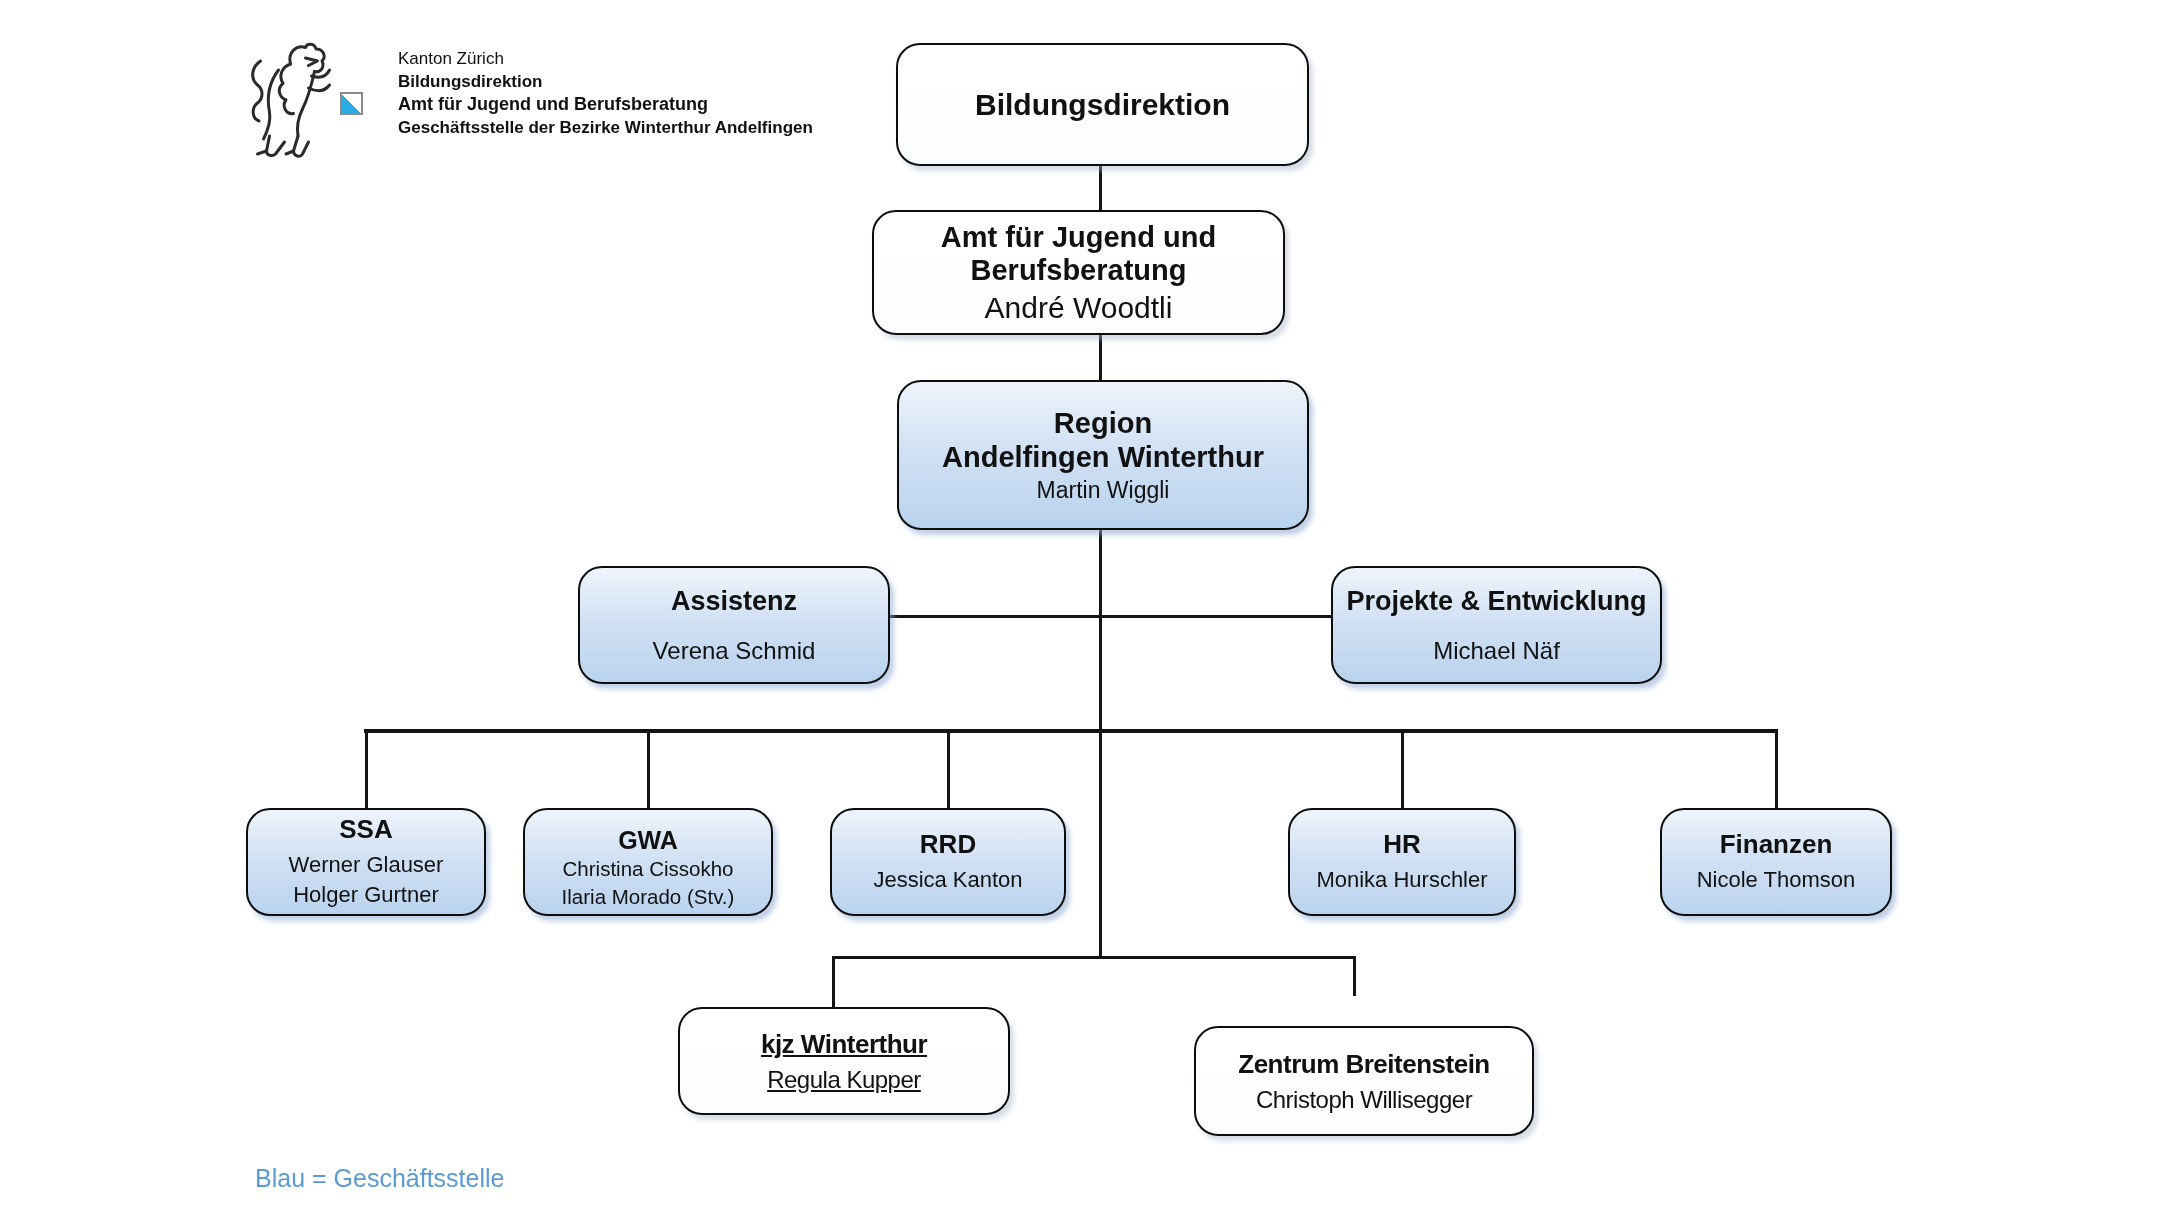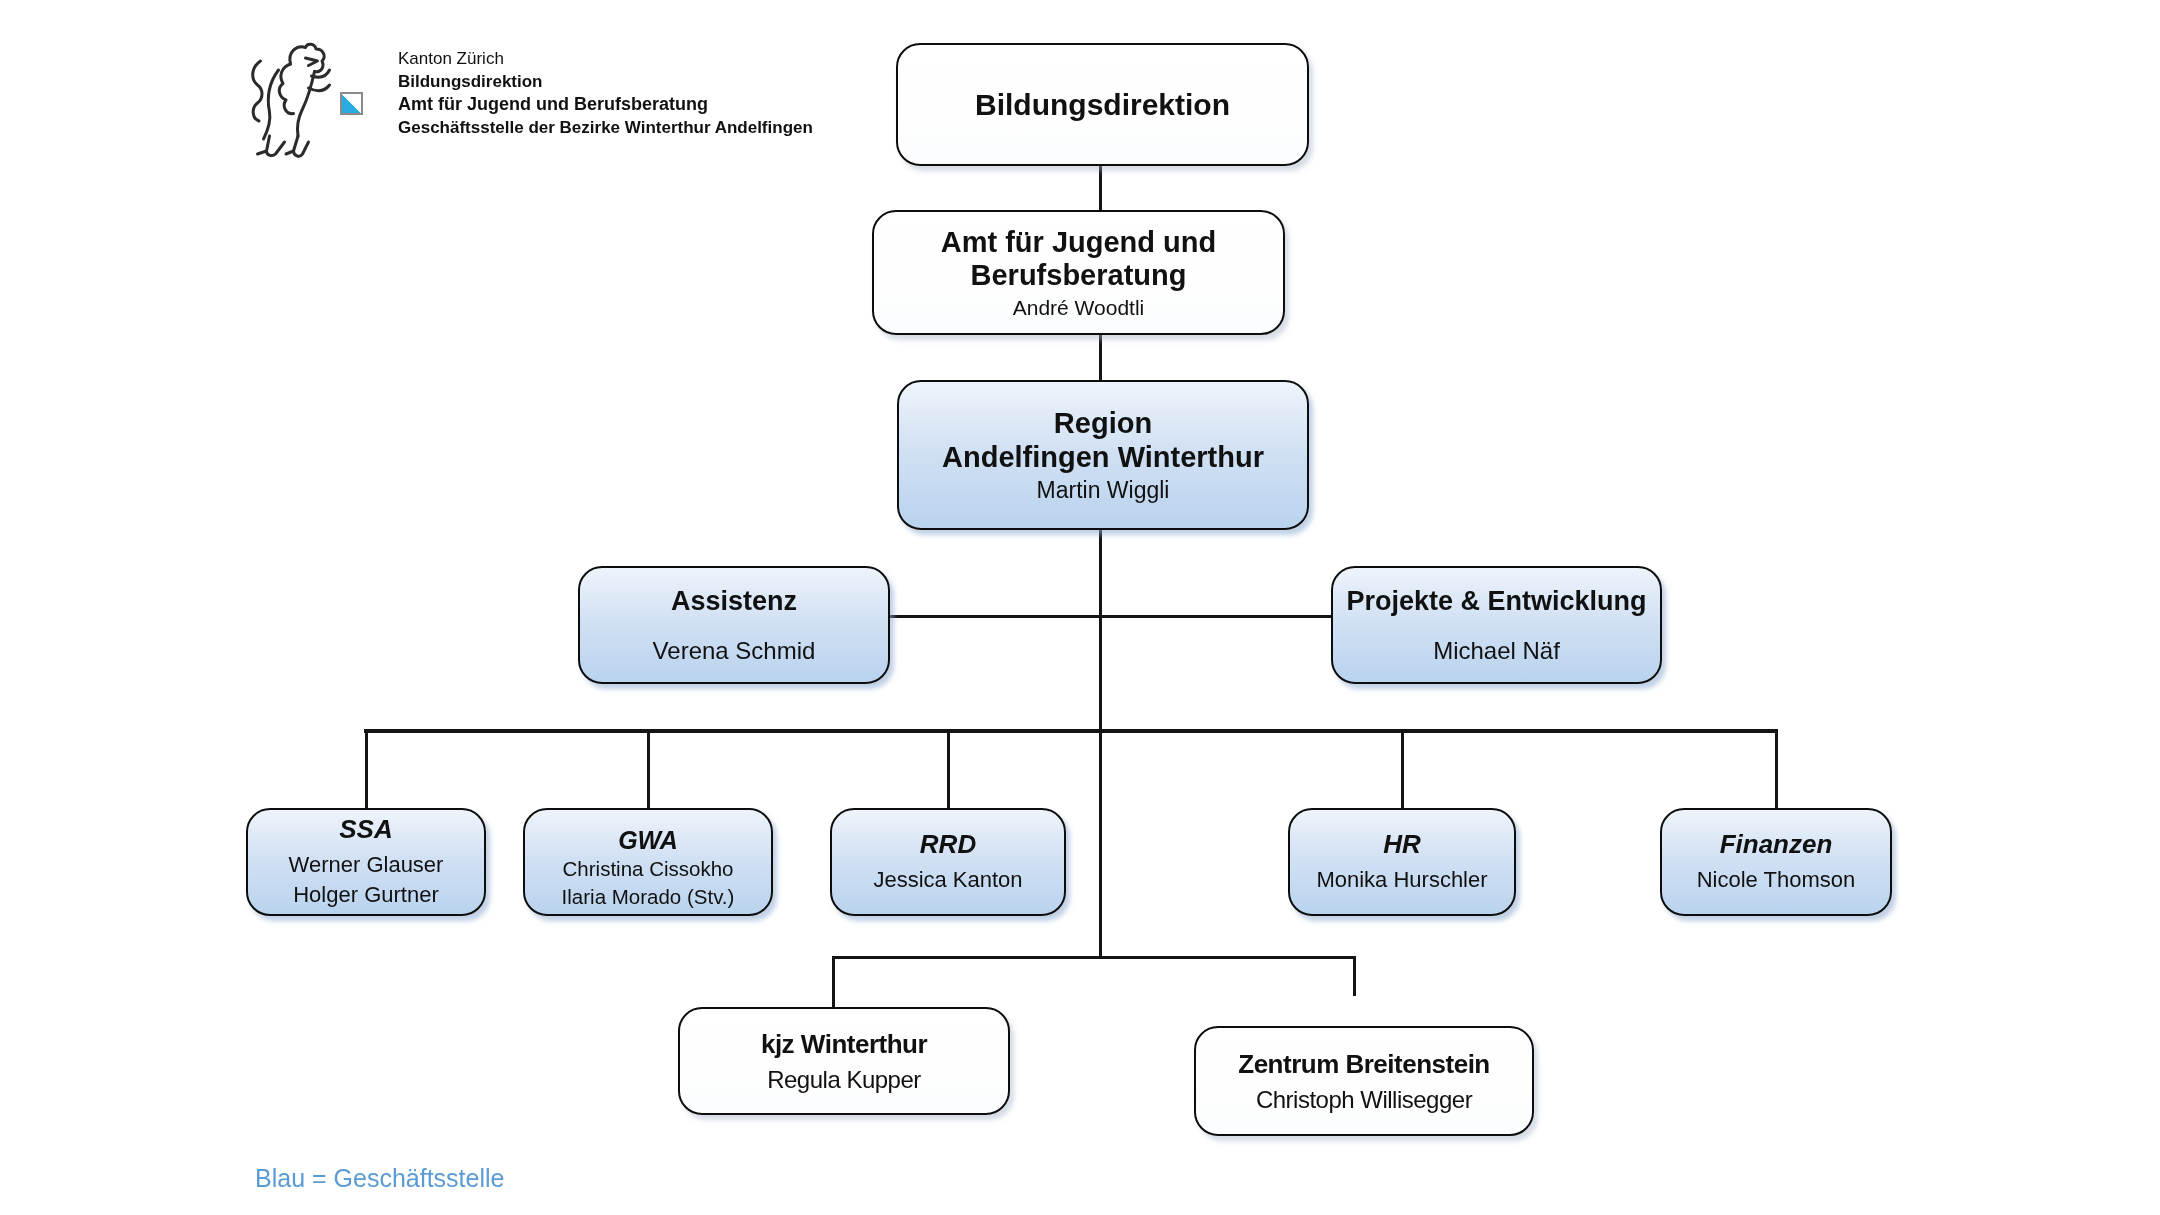--- a/index.html
+++ b/index.html
@@ -43,44 +43,44 @@
     box-shadow:4px 5px 5px rgba(140,170,210,0.55);
   }
   .node-title{font-weight:bold;white-space:pre-line;}
   .node-people{white-space:pre-line;}
 
   #n-bildungsdirektion{left:896px;top:43px;width:413px;height:123px;}
   #n-bildungsdirektion .node-title{font-size:30px;}
 
   #n-amt{left:872px;top:210px;width:413px;height:125px;}
   #n-amt .node-title{font-size:29px;line-height:33px;}
-  #n-amt .node-people{font-size:21px;margin-top:4px;}
+  #n-amt .node-people{font-size:30px;margin-top:4px;}
 
   #n-region{left:897px;top:380px;width:412px;height:150px;}
   #n-region .node-title{font-size:29px;line-height:34px;}
   #n-region .node-people{font-size:23px;margin-top:3px;}
 
   #n-assistenz{left:578px;top:566px;width:312px;height:118px;}
   #n-projekte{left:1331px;top:566px;width:331px;height:118px;}
   #n-assistenz .node-title,#n-projekte .node-title{font-size:27px;}
   #n-assistenz .node-people,#n-projekte .node-people{font-size:24px;margin-top:20px;}
 
   .row-node{top:808px;height:108px;}
   #n-ssa{left:246px;width:240px;}
   #n-gwa{left:523px;width:250px;}
   #n-rrd{left:830px;width:236px;}
   #n-hr{left:1288px;width:228px;}
   #n-finanzen{left:1660px;width:232px;}
-  .row-node .node-title{font-size:26px;font-style:italic;}
+  .row-node .node-title{font-size:26px;}
   .row-node .node-people{font-size:22px;line-height:30px;margin-top:5px;}
   #n-gwa{justify-content:flex-start;padding-top:16px;}
   #n-gwa .node-title{font-size:25px;line-height:28px;}
   #n-gwa .node-people{font-size:20.5px;line-height:27.5px;margin-top:1px;}
 
-  #n-kjz{left:678px;top:1007px;width:332px;height:108px;}
+  #n-kjz{left:678px;top:1007px;width:332px;height:108px;text-decoration:underline;}
   #n-zentrum{left:1194px;top:1026px;width:340px;height:110px;}
   #n-kjz .node-title,#n-zentrum .node-title{font-size:26px;letter-spacing:-0.5px;}
   #n-kjz .node-people,#n-zentrum .node-people{font-size:24px;letter-spacing:-0.5px;margin-top:6px;}
 
   
   .legend{
     position:absolute;left:255px;top:1164px;
     font-size:25px;color:#5b9bd5;white-space:nowrap;
   }
 </style>

